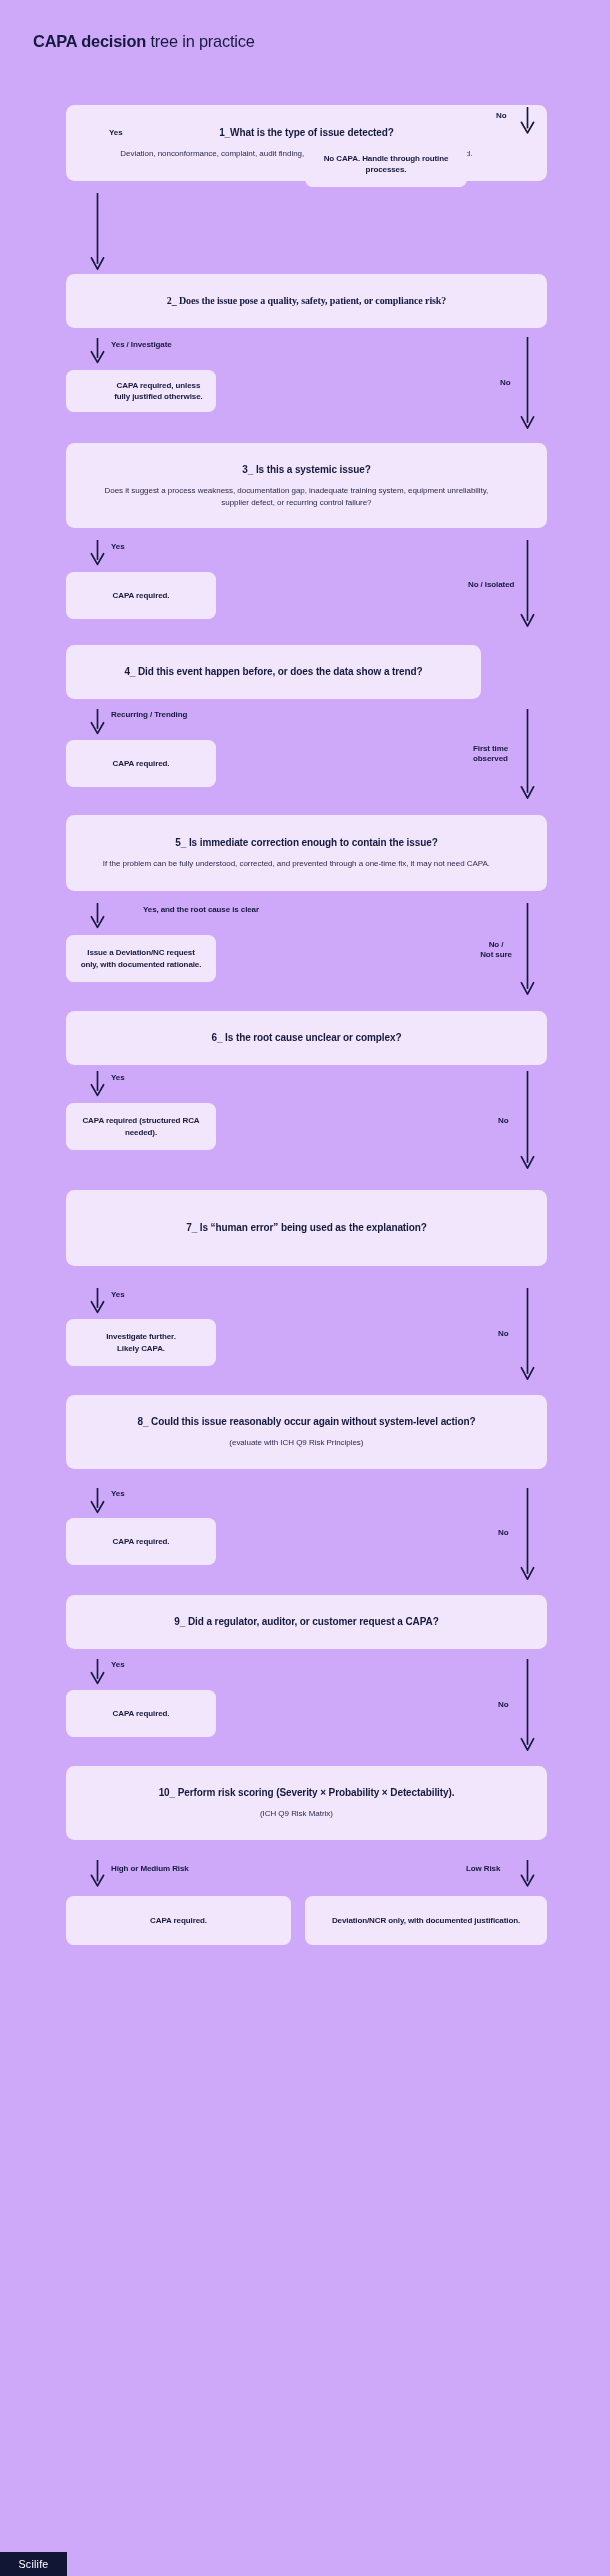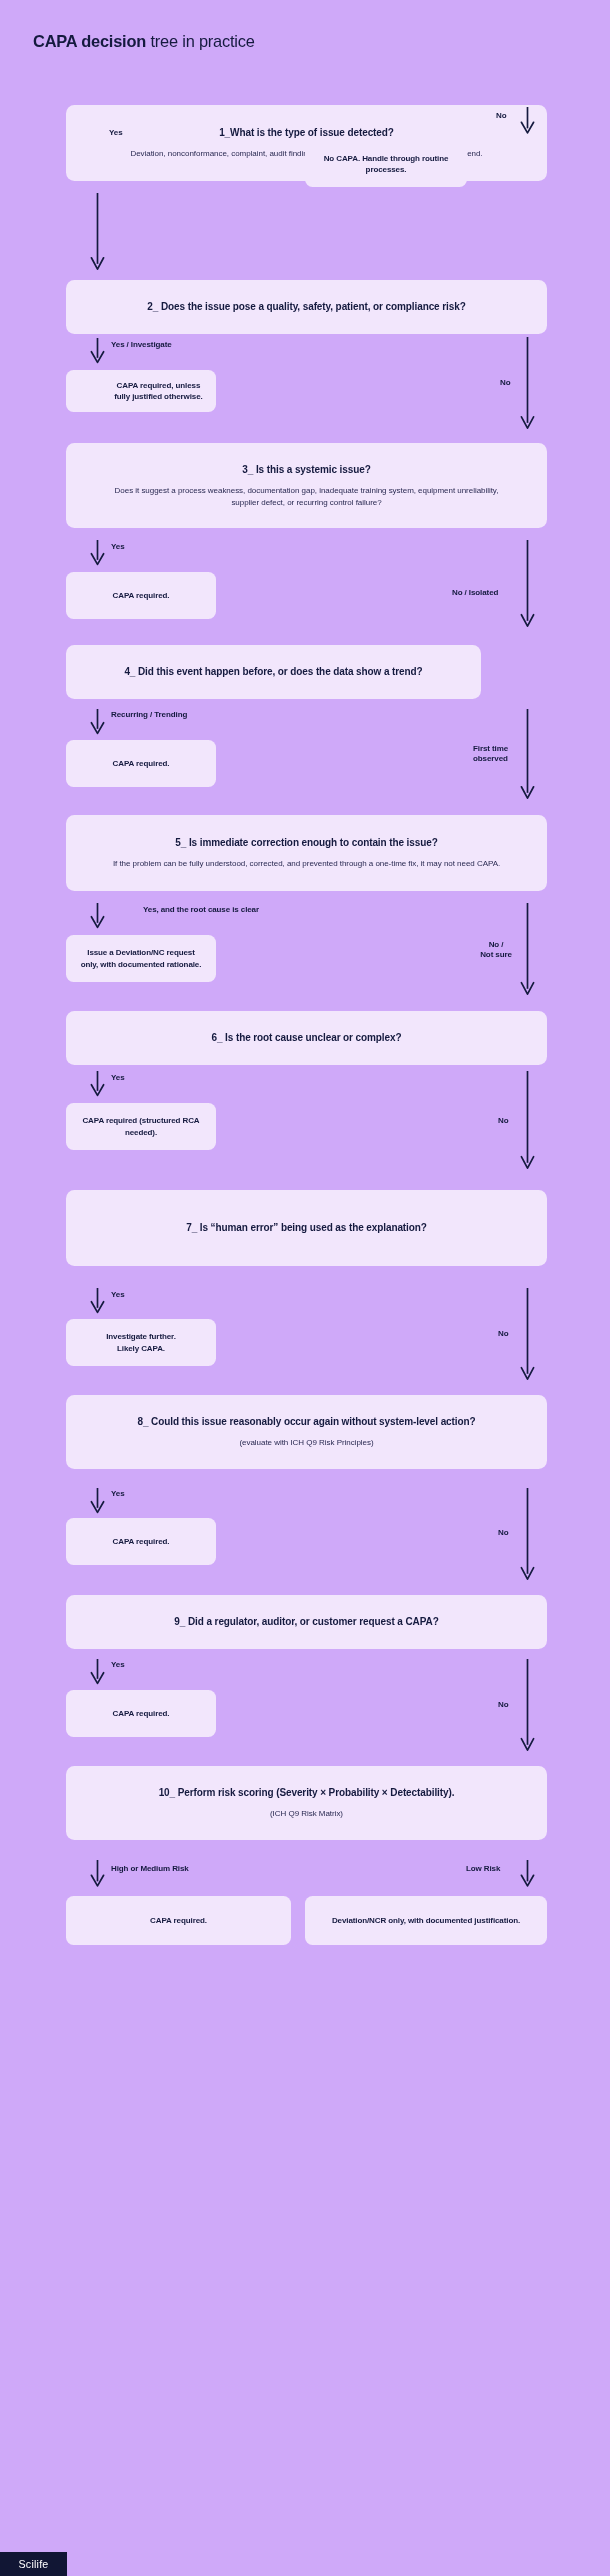--- a/index.html
+++ b/index.html
@@ -36,21 +36,20 @@
     margin: 0 auto;
     width: 481px;
     background: #f2e6fc;
     border-radius: 8.4px;
     padding: 20px 24.4px 20px;
     text-align: center;
     min-height: 67px;
     display: flex;
     flex-direction: column;
     justify-content: center;
-    align-items: center;
   }
   .qcard .q-title {
     font-size: 10px;
     font-weight: 700;
     color: #151a3f;
     line-height: 1.38;
     letter-spacing: -0.1px;
   }
   .qcard .q-sub {
     margin-top: 8.4px;
@@ -147,21 +146,21 @@
       <path d="M11 0 L11 28" stroke="#151a3f" stroke-width="2.2" fill="none"></path>
       <path d="M3 20 L11 34 L19 20" stroke="#151a3f" stroke-width="2.2" fill="none" stroke-linecap="round" stroke-linejoin="round"></path>
     </svg>
   </div>
   <div class="lbl" style="left:496px; top:111px; position:absolute;">No</div>
 
   <div class="acard r1" style="top:141px;">
     <span>No CAPA. Handle through routine processes.</span>
   </div>
 
-  <div style="position:absolute; left:66px; top:280px; width:481px;" class="qcard short">
+  <div style="position:absolute; left:66px; top:274px; width:481px;font-family:Liberation Serif, serif;" class="qcard short">
     <div class="q-title">2_ Does the issue pose a quality, safety, patient, or compliance risk?</div>
   </div>
 
   <div class="arrow" style="left:89px; top:338px;">
     <svg width="17" height="27.5" viewBox="0 0 22 36">
       <path d="M11 0 L11 26" stroke="#151a3f" stroke-width="2.2" fill="none"></path>
       <path d="M3 18 L11 32 L19 18" stroke="#151a3f" stroke-width="2.2" fill="none" stroke-linecap="round" stroke-linejoin="round"></path>
     </svg>
   </div>
   <div class="lbl" style="left:111px; top:340px; position:absolute;">Yes / Investigate</div>
@@ -192,21 +191,21 @@
   <div class="acard leftbox" style="top:572px;">
     <span>CAPA required.</span>
   </div>
 
   <div class="arrow" style="left:519px; top:540px;">
     <svg width="17" height="90" viewBox="0 0 22 118">
       <path d="M11 0 L11 106" stroke="#151a3f" stroke-width="2.2" fill="none"></path>
       <path d="M3 98 L11 113 L19 98" stroke="#151a3f" stroke-width="2.2" fill="none" stroke-linecap="round" stroke-linejoin="round"></path>
     </svg>
   </div>
-  <div class="lbl" style="left:452px; top:580px; position:absolute;margin-top:8px;">No / Isolated</div>
+  <div class="lbl" style="left:468px; top:580px; position:absolute;">No / Isolated</div>
 
   <div style="position:absolute; left:66px; top:645px; width:415px;" class="qcard short">
     <div class="q-title">4_ Did this event happen before, or does the data show a trend?</div>
   </div>
 
   <div class="arrow" style="left:89px; top:709px;">
     <svg width="17" height="27.5" viewBox="0 0 22 36">
       <path d="M11 0 L11 26" stroke="#151a3f" stroke-width="2.2" fill="none"></path>
       <path d="M3 18 L11 32 L19 18" stroke="#151a3f" stroke-width="2.2" fill="none" stroke-linecap="round" stroke-linejoin="round"></path>
     </svg>

